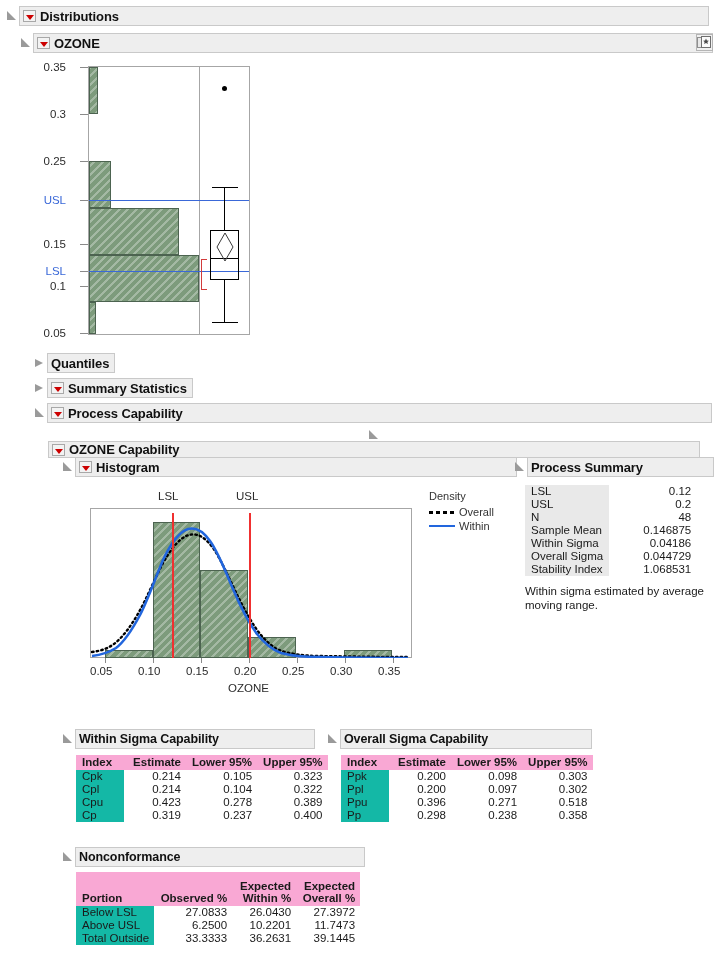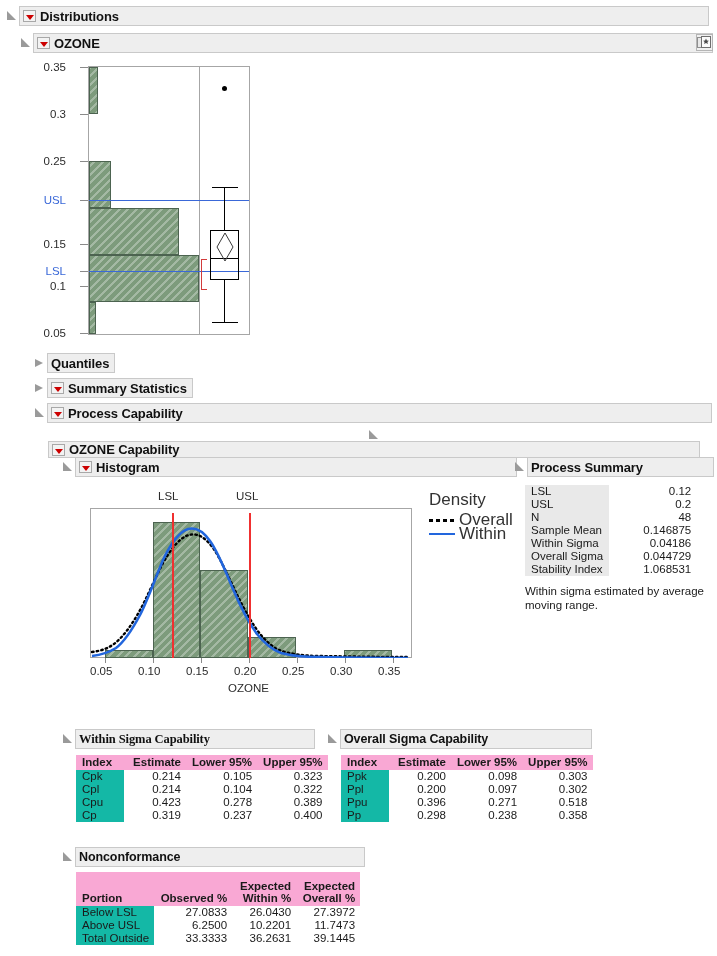--- a/index.html
+++ b/index.html
@@ -82,21 +82,21 @@
   table.jmp td { padding: 0px 5px 1px 6px; text-align: right; white-space: nowrap; }
   table.jmp td.lbl { background: #14b8a6; text-align: left; }
 
   table.summary { border-collapse: collapse; font-size: 11.5px; color: #1a1a1a; }
   table.summary td { padding: 0px 6px 1px 6px; white-space: nowrap; }
   table.summary td.k { background: #e9e9e9; text-align: left; }
   table.summary td.v { text-align: right; }
 
   .note { font-size: 11.5px; color: #1a1a1a; line-height: 14px; }
 
-  .legend { position: absolute; font-size: 17px; color: #333; }
+  .legend { position: absolute; font-size: 11px; color: #333; }
   .legend .ltitle { margin-bottom: 3px; }
   .legend .lrow { display: flex; align-items: center; gap: 4px; height: 14px; }
   .swatch { width: 26px; height: 3px; flex: 0 0 26px; }
   .swatch.dotted { background-image: repeating-linear-gradient(to right,#000 0 4px,transparent 4px 7px); height: 3px; }
   .swatch.solid { background: #2266dd; height: 2px; }
 
   .xlabel { position: absolute; font-size: 11.5px; color: #2b2b2b; }
   .speclabel { position: absolute; font-size: 11.5px; color: #2b2b2b; }
   .redline { position: absolute; width: 2px; background: #f03030; }
 </style>
@@ -300,21 +300,21 @@
             <td class="k">Stability Index</td>
             <td class="v">1.068531</td>
           </tr>
       </tbody>
     </table>
     <div class="note" style="width:180px; margin-top:8px;">Within sigma estimated by average moving range.</div>
   </div>
 
   <div class="outline-row" style="left:62px; top:729px;">
     <span class="tri open"></span>
-    <span class="hdr-bar" style="width:240px;font-family:Liberation Serif, serif;">
+    <span class="hdr-bar" style="width:240px;">
       <span class="hdr-title s12">Within Sigma Capability</span>
     </span>
   </div>
   <table class="jmp" style="position:absolute; left:76px; top:755px;">
     <thead>
       <tr>
         <th class="lft" style="width:48px">Index</th>
         <th style="width:62px">Estimate</th>
         <th style="width:70px">Lower 95%</th>
         <th style="width:70px">Upper 95%</th>

